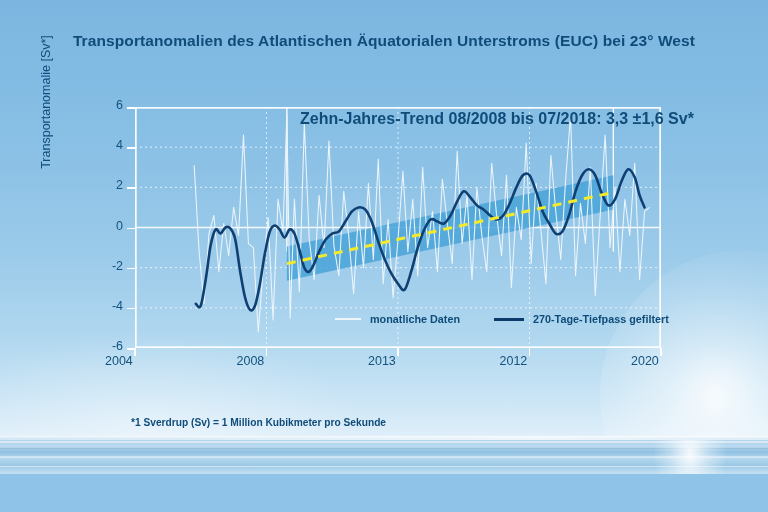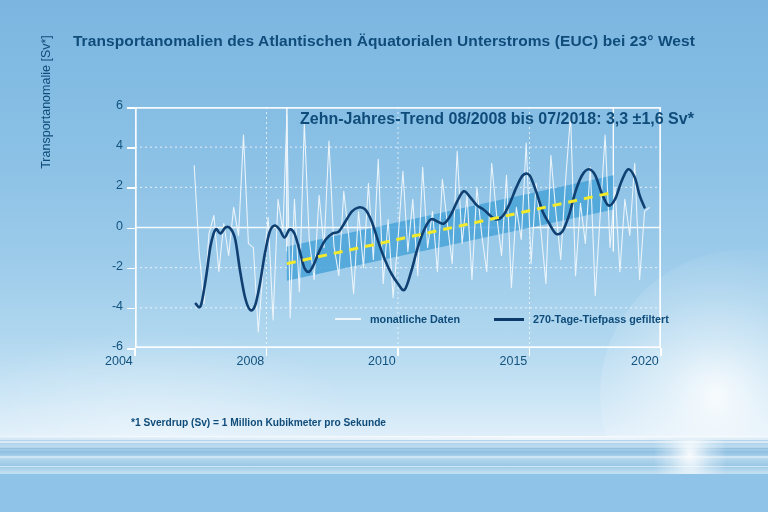--- a/index.html
+++ b/index.html
@@ -127,23 +127,23 @@
       <div style="position: absolute; left: 127px; top: 307.833px; width: 8px; height: 1.6px; background: rgb(255, 255, 255);"></div>
       <div class="ytick" style="left: 89px; top: 339px;">-6</div>
       <div style="position: absolute; left: 127px; top: 348px; width: 8px; height: 1.6px; background: rgb(255, 255, 255);"></div>
     </div>
 
   <div id="xticks">
       <div class="xtick" style="left: 105px;">2004</div>
       <div style="position: absolute; left: 134.2px; top: 348px; width: 1.6px; height: 8px; background: rgb(255, 255, 255);"></div>
       <div class="xtick" style="left: 236.5px;">2008</div>
       <div style="position: absolute; left: 265.7px; top: 348px; width: 1.6px; height: 8px; background: rgb(255, 255, 255);"></div>
-      <div class="xtick" style="left: 368px;">2010</div>
+      <div class="xtick" style="left: 368px;">2013</div>
       <div style="position: absolute; left: 397.2px; top: 348px; width: 1.6px; height: 8px; background: rgb(255, 255, 255);"></div>
-      <div class="xtick" style="left: 499.5px;">2015</div>
+      <div class="xtick" style="left: 499.5px;">2012</div>
       <div style="position: absolute; left: 528.7px; top: 348px; width: 1.6px; height: 8px; background: rgb(255, 255, 255);"></div>
       <div class="xtick" style="left: 631px;">2020</div>
       <div style="position: absolute; left: 660.2px; top: 348px; width: 1.6px; height: 8px; background: rgb(255, 255, 255);"></div>
     </div>
 
   <div id="plot">
     <svg id="plotsvg" width="526" height="241" viewBox="0 0 526 241">
       <g id="g-grid">
           <line x1="0" y1="40.16666666666666" x2="526" y2="40.16666666666666" stroke="#ffffff" stroke-width="1" stroke-dasharray="2,3" stroke-opacity="0.75"></line>
           <line x1="0" y1="80.33333333333334" x2="526" y2="80.33333333333334" stroke="#ffffff" stroke-width="1" stroke-dasharray="2,3" stroke-opacity="0.75"></line>

